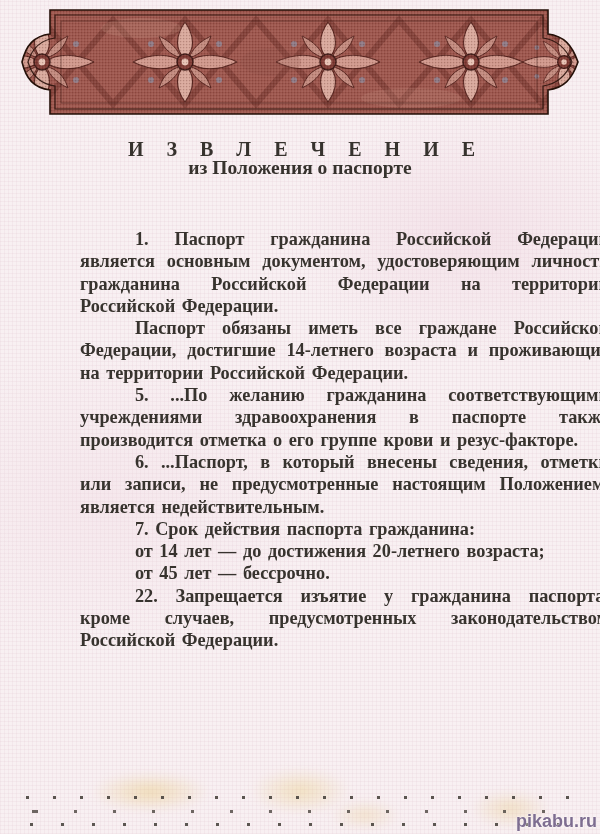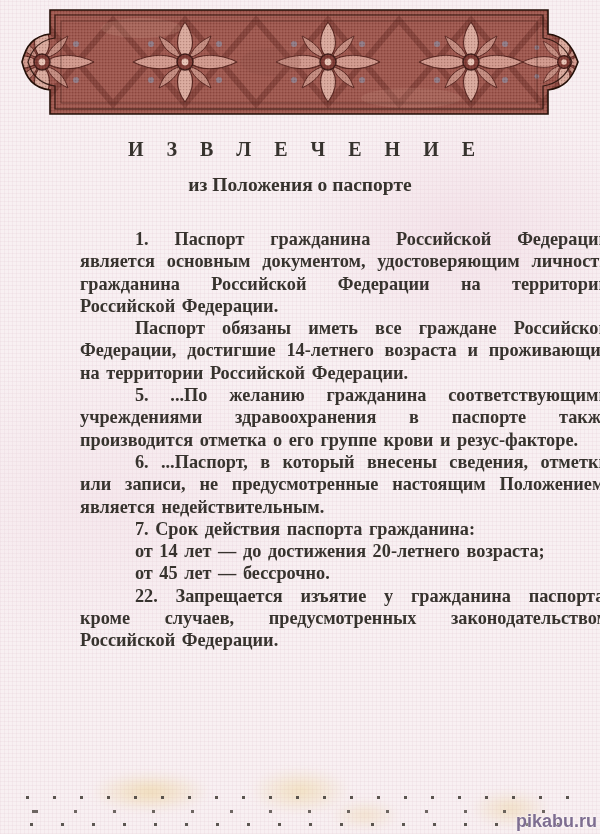--- a/index.html
+++ b/index.html
@@ -13,21 +13,21 @@
       repeating-linear-gradient(0deg, rgba(205,158,178,.10) 0 1px, rgba(0,0,0,0) 1px 4px),
       repeating-linear-gradient(90deg, rgba(205,158,178,.10) 0 1px, rgba(0,0,0,0) 1px 4px);
   }
   .banner{position:absolute;left:21px;top:7px;width:558px;height:110px;}
   .title{
     position:absolute;top:138px;left:0;width:100%;text-align:center;
     font-weight:bold;font-size:20px;letter-spacing:9px;color:#36322d;margin:0;
     padding-left:12px;box-sizing:border-box;
   }
   .subtitle{
-    position:absolute;top:172px;left:0;width:100%;text-align:center;
+    position:absolute;top:155px;left:0;width:100%;text-align:center;
     font-weight:bold;font-size:19.5px;line-height:26px;color:#36322d;
   }
   .doc-body{
     position:absolute;left:38px;top:228px;width:529px;
     font-weight:bold;font-size:18.3px;line-height:22.3px;color:#37332e;
     text-align:justify;word-spacing:2px;margin-left:42px;
   }
   .para{margin:0;text-indent:3em;}
   .term{padding-left:3em;text-align:left;}
   .dots{position:absolute;left:26px;width:549px;height:3px;}

